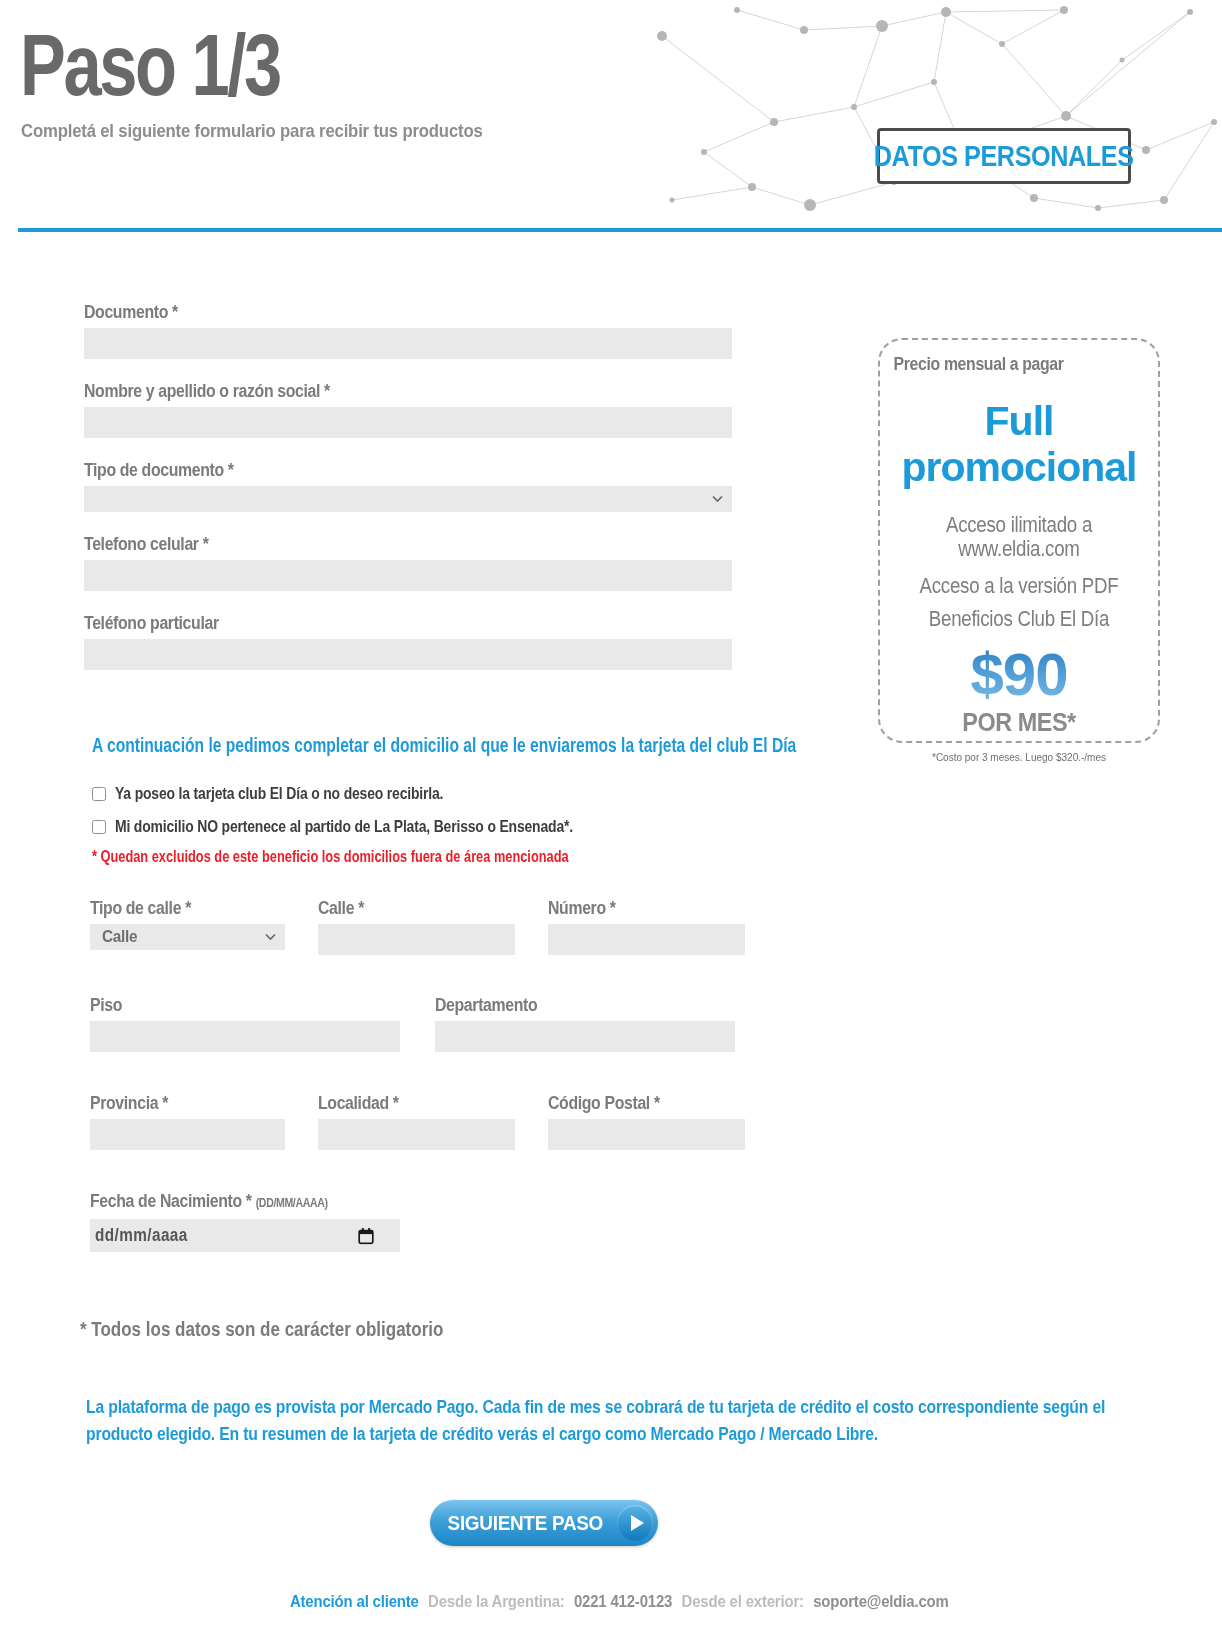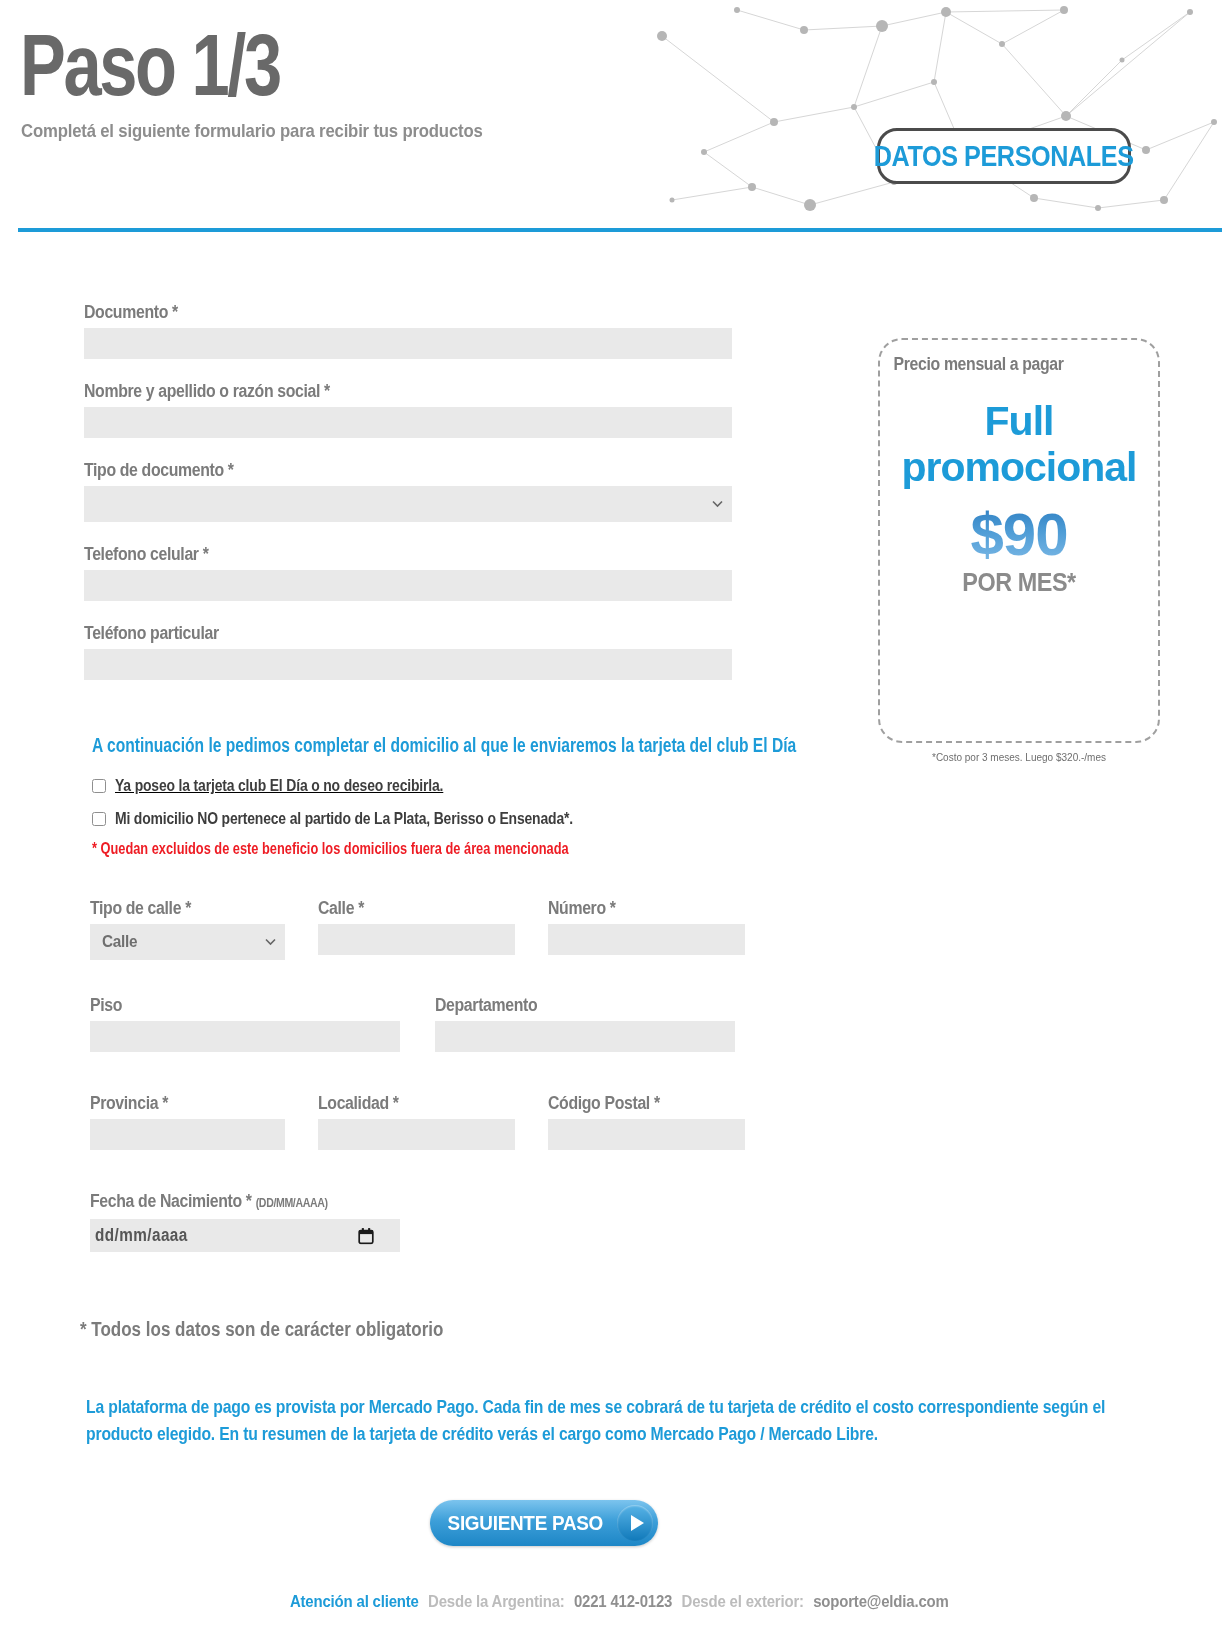--- a/index.html
+++ b/index.html
@@ -12,33 +12,33 @@
   #page{position:relative;width:1222px;height:1631px;background:#fff;overflow:hidden;
         font-family:"Liberation Sans",sans-serif;}
 
   
   .title{position:absolute;left:20px;top:14px;margin:0;font-size:88px;font-weight:700;
          color:#696969;letter-spacing:-3px;transform:scaleX(0.78);transform-origin:0 0;white-space:nowrap;}
   .subtitle{position:absolute;left:21px;top:120px;font-size:19px;font-weight:700;color:#8d8d8d;
             letter-spacing:-0.2px;transform:scaleX(0.88);transform-origin:0 0;white-space:nowrap;}
   .network{position:absolute;left:642px;top:0;width:580px;height:224px;z-index:1;}
   .badge{position:absolute;left:877px;top:128px;width:254px;height:56px;background:#fff;
-         border:3px solid #4b4b4b;border-radius:20px;display:flex;align-items:center;
+         border:3px solid #4b4b4b;border-radius:4px;display:flex;align-items:center;
          justify-content:center;z-index:2;box-sizing:border-box;}
   .badge span{font-size:30px;font-weight:700;color:var(--accent);letter-spacing:-0.5px;
               transform:scaleX(0.84);white-space:nowrap;}
   .rule{position:absolute;left:18px;top:228px;width:1204px;height:4px;background:var(--accent);}
 
   
   .flabel{display:block;font-size:18px;font-weight:700;color:var(--label-gray);letter-spacing:-0.4px;
           line-height:20px;margin-bottom:6px;transform:scaleX(0.88);transform-origin:0 50%;white-space:nowrap;}
   .flabel .fmt{font-size:12px;}
   .tinput{display:block;width:100%;height:31px;background:var(--input-bg);border:0;outline:0;
           box-sizing:border-box;padding:0 8px;font:16px "Liberation Sans",sans-serif;color:#333;}
-  .selectbox{position:relative;width:100%;height:36px;background:var(--input-bg);box-sizing:border-box;
+  .selectbox{position:relative;width:100%;height:26px;background:var(--input-bg);box-sizing:border-box;
              display:flex;align-items:center;padding:0 28px 0 12px;cursor:default;}
   .selectbox .val{font-size:17px;font-weight:700;color:#6f6f6f;letter-spacing:-0.3px;
                   transform:scaleX(0.9);transform-origin:0 50%;white-space:nowrap;}
   .chev{position:absolute;right:9px;top:50%;transform:translateY(-50%);line-height:0;}
 
   
   .personal{position:absolute;left:84px;top:302px;width:648px;}
   .group{margin-bottom:22px;}
 
   
@@ -58,21 +58,21 @@
   .pb-period{font-size:26px;font-weight:700;color:#8b8b8b;letter-spacing:-0.5px;margin-top:2px;
              transform:scaleX(0.9);transform-origin:50% 50%;}
   .pb-footnote{position:absolute;left:878px;top:752px;width:282px;text-align:center;font-size:10px;
                color:#6e6e6e;}
 
   
   .club{position:absolute;left:92px;top:734px;}
   .club-intro{font-size:20px;font-weight:700;color:var(--accent);transform:scaleX(0.78);
               transform-origin:0 0;white-space:nowrap;line-height:22px;}
   .club-check{display:flex;align-items:center;margin-top:13px;cursor:pointer;}
-  .club-check.first{margin-top:20px;text-decoration:underline;}
+  .club-check.first{margin-top:28px;}
   .club-check input{appearance:none;-webkit-appearance:none;width:14px;height:14px;
                     border:1.5px solid #8f8f8f;border-radius:2.5px;background:#fff;margin:0 9px 0 0;flex:none;}
   .club-check .cl{font-size:17px;font-weight:700;color:#3d3d3d;letter-spacing:-0.2px;
                   transform:scaleX(0.82);transform-origin:0 50%;white-space:nowrap;}
   .club-red{margin-top:11px;font-size:16px;font-weight:700;color:var(--red);
             transform:scaleX(0.8);transform-origin:0 50%;white-space:nowrap;}
 
   
   .addr{position:absolute;left:90px;top:898px;width:680px;height:450px;}
   .afield{position:absolute;}
@@ -197,20 +197,28 @@
     </div>
     <div class="group">
       <span class="flabel">Teléfono particular</span>
       <input class="tinput" type="text" style="">
     </div>
   </section>
 
   <aside class="pricebox">
     <div class="pb-head">Precio mensual a pagar</div>
     <div class="pb-product">Full promocional</div>
+    <div class="pb-lines">
+      <span class="pb-b">Acceso ilimitado a</span>
+      <span class="pb-b">www.eldia.com</span>
+      <div class="pb-gap"></div>
+      <span class="pb-b">Acceso a la versión PDF</span>
+      <div class="pb-gap" style="height:8px;"></div>
+      <span class="pb-b">Beneficios Club El Día</span>
+    </div>
     <div><span class="pb-price">$90</span></div>
     <div class="pb-period">POR MES*</div>
   </aside>
   <div class="pb-footnote">*Costo por 3 meses. Luego $320.-/mes</div>
 
   <section class="club">
     <div class="club-intro">A continuación le pedimos completar el domicilio al que le enviaremos la tarjeta del club El Día</div>
     <label class="club-check first">
       <input type="checkbox" style="">
       <span class="cl">Ya poseo la tarjeta club El Día o no deseo recibirla.</span>

